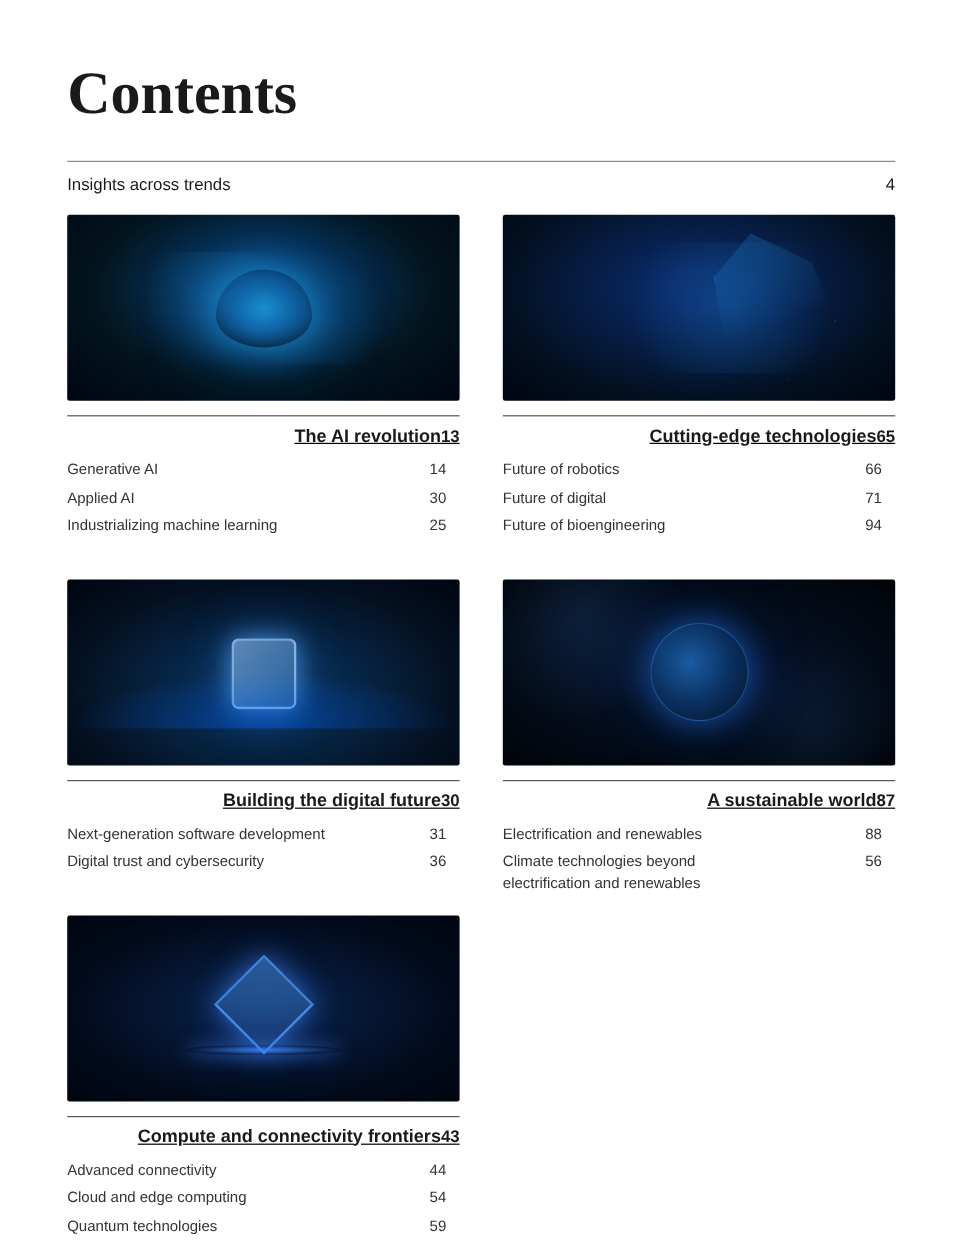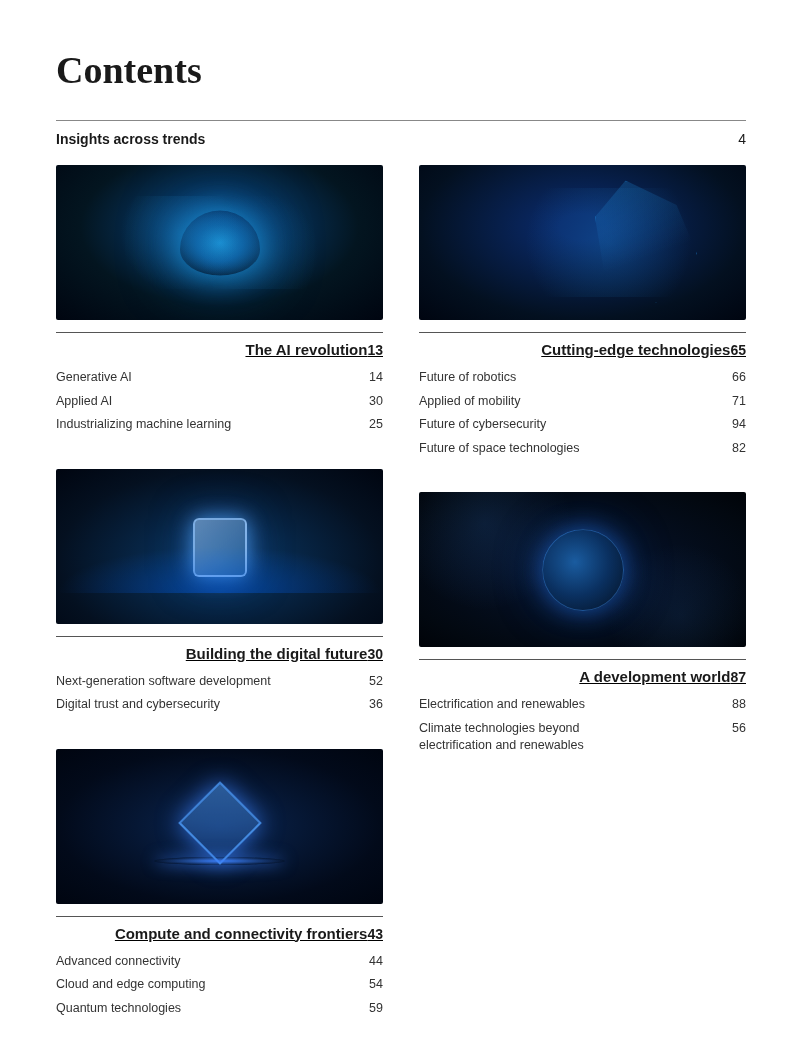--- a/index.html
+++ b/index.html
@@ -12,37 +12,37 @@
       font-family: 'Georgia', serif;
     }
     .page {
       width: 802px;
       min-height: 1037px;
       background: #ffffff;
       padding: 48px 56px 40px 56px;
       position: relative;
     }
     .page-title {
-      font-size: 38px;
+      font-size: 50px;
       font-weight: 700;
       color: #1a1a1a;
       margin-bottom: 28px;
       font-family: 'Georgia', serif;
     }
     .insights-row {
       display: flex;
       justify-content: space-between;
       align-items: center;
       border-top: 1.5px solid #888;
       padding-top: 10px;
       margin-bottom: 18px;
     }
     .insights-label {
       font-size: 14px;
-      font-weight: 700;
+      font-weight: 400;
       color: #1a1a1a;
       font-family: Arial, sans-serif;
     }
     .insights-page {
       font-size: 14px;
       color: #1a1a1a;
       font-family: Arial, sans-serif;
     }
     .section-block {
       margin-bottom: 32px;
@@ -216,21 +216,21 @@
       display: flex;
       justify-content: space-between;
       align-items: baseline;
       padding: 3px 0;
     }
     .sub-item-page {
       font-size: 12.5px;
       color: #333;
       font-family: Arial, sans-serif;
       min-width: 25px;
-      text-align: right;
+      text-align: left;
     }
     .left-column {
       display: flex;
       flex-direction: column;
     }
     .right-column {
       display: flex;
       flex-direction: column;
     }
     .columns-wrapper {
@@ -282,21 +282,21 @@
         </div>
         <div class="section-block">
           <div class="section-image img-digital"></div>
           <div class="section-header-row">
             <span class="section-title">Building the digital future</span>
             <span class="section-page-num">30</span>
           </div>
           <ul class="sub-items">
             <li class="sub-item">
               <span class="sub-item-label-wrap">Next-generation software development</span>
-              <span class="sub-item-page">52</span>
+              <span class="sub-item-page">31</span>
             </li>
             <li class="sub-item">
               <span class="sub-item-label-wrap">Digital trust and cybersecurity</span>
               <span class="sub-item-page">36</span>
             </li>
           </ul>
         </div>
         <div class="section-block">
           <div class="section-image img-compute"></div>
           <div class="section-header-row">
@@ -325,37 +325,33 @@
           <div class="section-header-row">
             <span class="section-title">Cutting-edge technologies</span>
             <span class="section-page-num">65</span>
           </div>
           <ul class="sub-items">
             <li class="sub-item">
               <span class="sub-item-label-wrap">Future of robotics</span>
               <span class="sub-item-page">66</span>
             </li>
             <li class="sub-item">
-              <span class="sub-item-label-wrap">Applied of mobility</span>
+              <span class="sub-item-label-wrap">Future of digital</span>
               <span class="sub-item-page">71</span>
             </li>
             <li class="sub-item">
-              <span class="sub-item-label-wrap">Future of cybersecurity</span>
+              <span class="sub-item-label-wrap">Future of bioengineering</span>
               <span class="sub-item-page">94</span>
             </li>
-            <li class="sub-item">
-              <span class="sub-item-label-wrap">Future of space technologies</span>
-              <span class="sub-item-page">82</span>
-            </li>
           </ul>
         </div>
         <div class="section-block">
           <div class="section-image img-sustainable"></div>
           <div class="section-header-row">
-            <span class="section-title">A development world</span>
+            <span class="section-title">A sustainable world</span>
             <span class="section-page-num">87</span>
           </div>
           <ul class="sub-items">
             <li class="sub-item">
               <span class="sub-item-label-wrap">Electrification and renewables</span>
               <span class="sub-item-page">88</span>
             </li>
             <li class="sub-item">
               <span class="sub-item-label-wrap">Climate technologies beyond electrification and renewables</span>
               <span class="sub-item-page">56</span>

